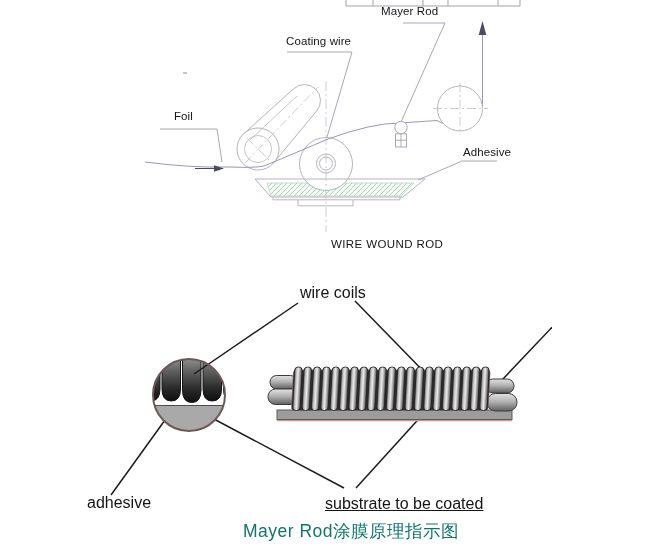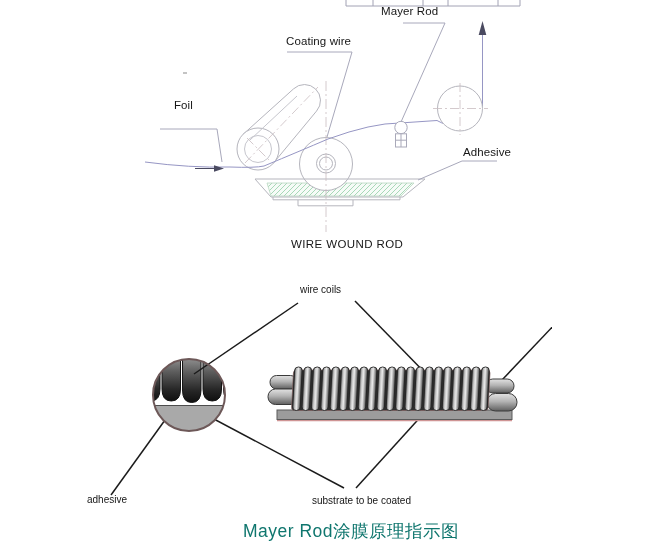--- a/index.html
+++ b/index.html
@@ -1,34 +1,34 @@
 <!DOCTYPE html>
 <html><head>
 <meta charset="utf-8">
 <style>
   html,body{margin:0;padding:0;background:#fff;}
   #stage{position:relative;width:552px;height:549px;background:#ffffff;overflow:hidden;
          font-family:"Liberation Sans",sans-serif;}
   #geom{position:absolute;left:0;top:0;}
   .lbl{position:absolute;white-space:nowrap;color:#161616;font-size:11.5px;line-height:1.1;}
   .lbl-cad{letter-spacing:0.1px;}
-  .lbl-caps{letter-spacing:0.4px;}
-  .lbl-lower{font-size:10px;color:#141414;}
+  .lbl-caps{letter-spacing:0.4px;margin-left:40px;}
+  .lbl-lower{font-size:16px;color:#141414;}
   #main-caption{position:absolute;left:243px;top:519px;font-size:17.5px;color:#0f766e;
                 letter-spacing:0.5px;white-space:nowrap;}
   
   #lbl-mayer-rod{left:381px;top:5px;}
   #lbl-coating-roll{left:286px;top:35px;}
-  #lbl-foil{left:174px;top:99px;}
+  #lbl-foil{left:174px;top:110px;}
   #lbl-adhesive-upper{left:463px;top:146px;}
   #lbl-wire-wound-rod{left:291px;top:238px;}
   #lbl-wire-coils{left:300px;top:284px;}
   #lbl-rod{left:566px;top:288px;}
   #lbl-adhesive-lower{left:87px;top:494px;}
-  #lbl-substrate{left:312px;top:495px;}
+  #lbl-substrate{left:325px;top:495px;text-decoration:underline;}
 </style>
 </head>
 <body>
 
 <div id="stage">
 
 <svg id="geom" width="652" height="549" viewBox="0 0 652 549">
   <defs>
     <pattern id="hatch" width="5" height="5" patternUnits="userSpaceOnUse">
       <path d="M0,5 L5,0" stroke="#a8d8b8" stroke-width="1" fill="none"></path>

